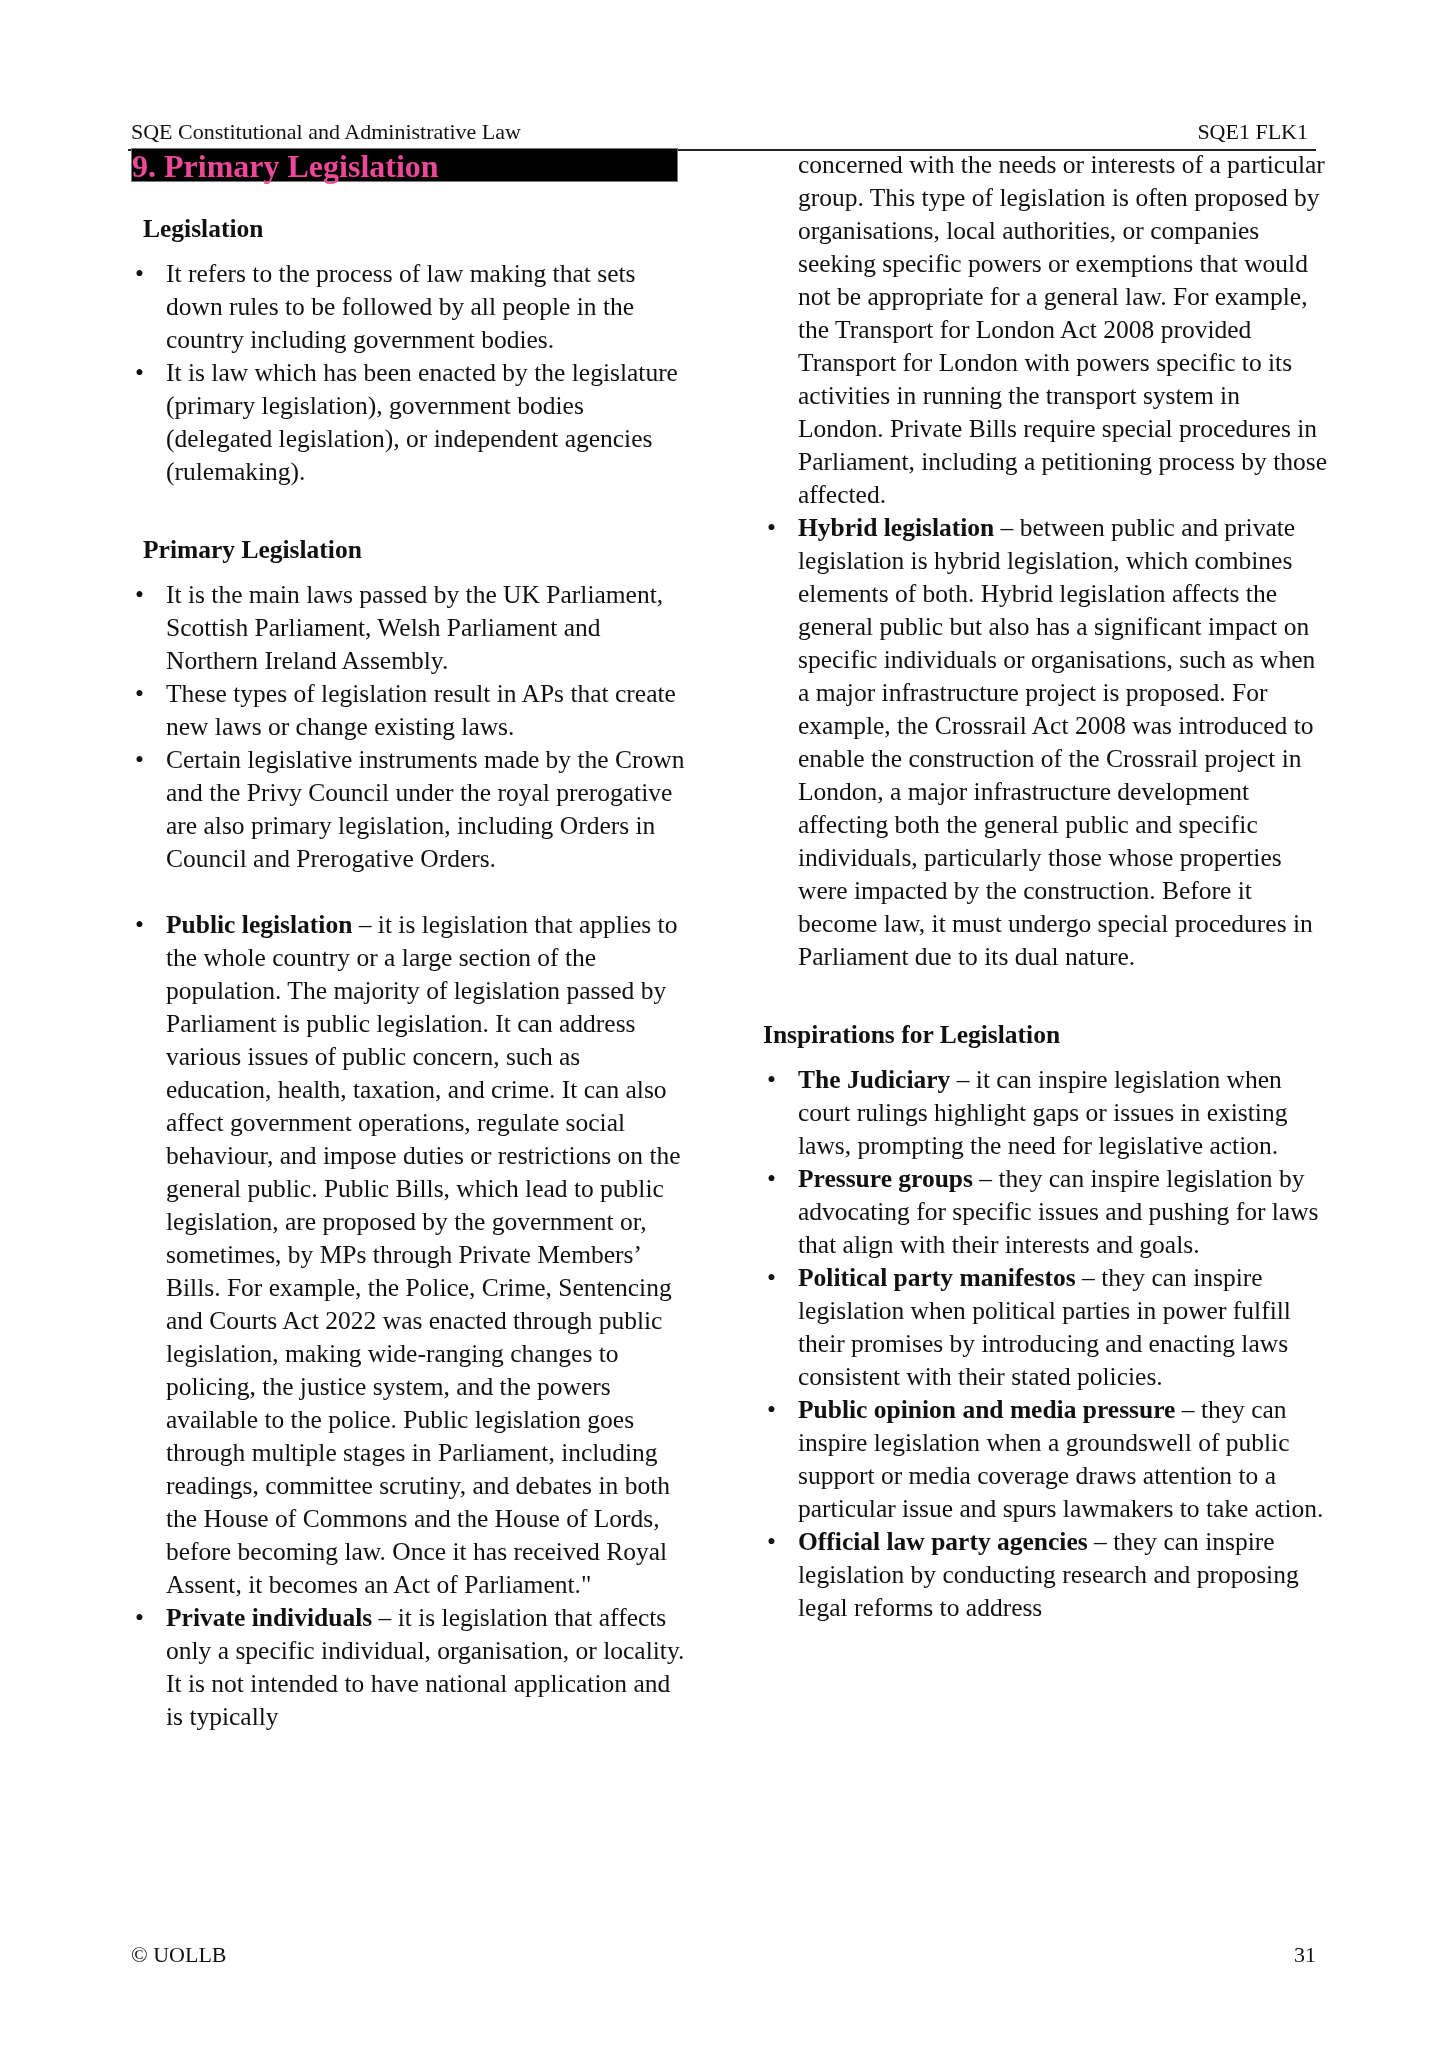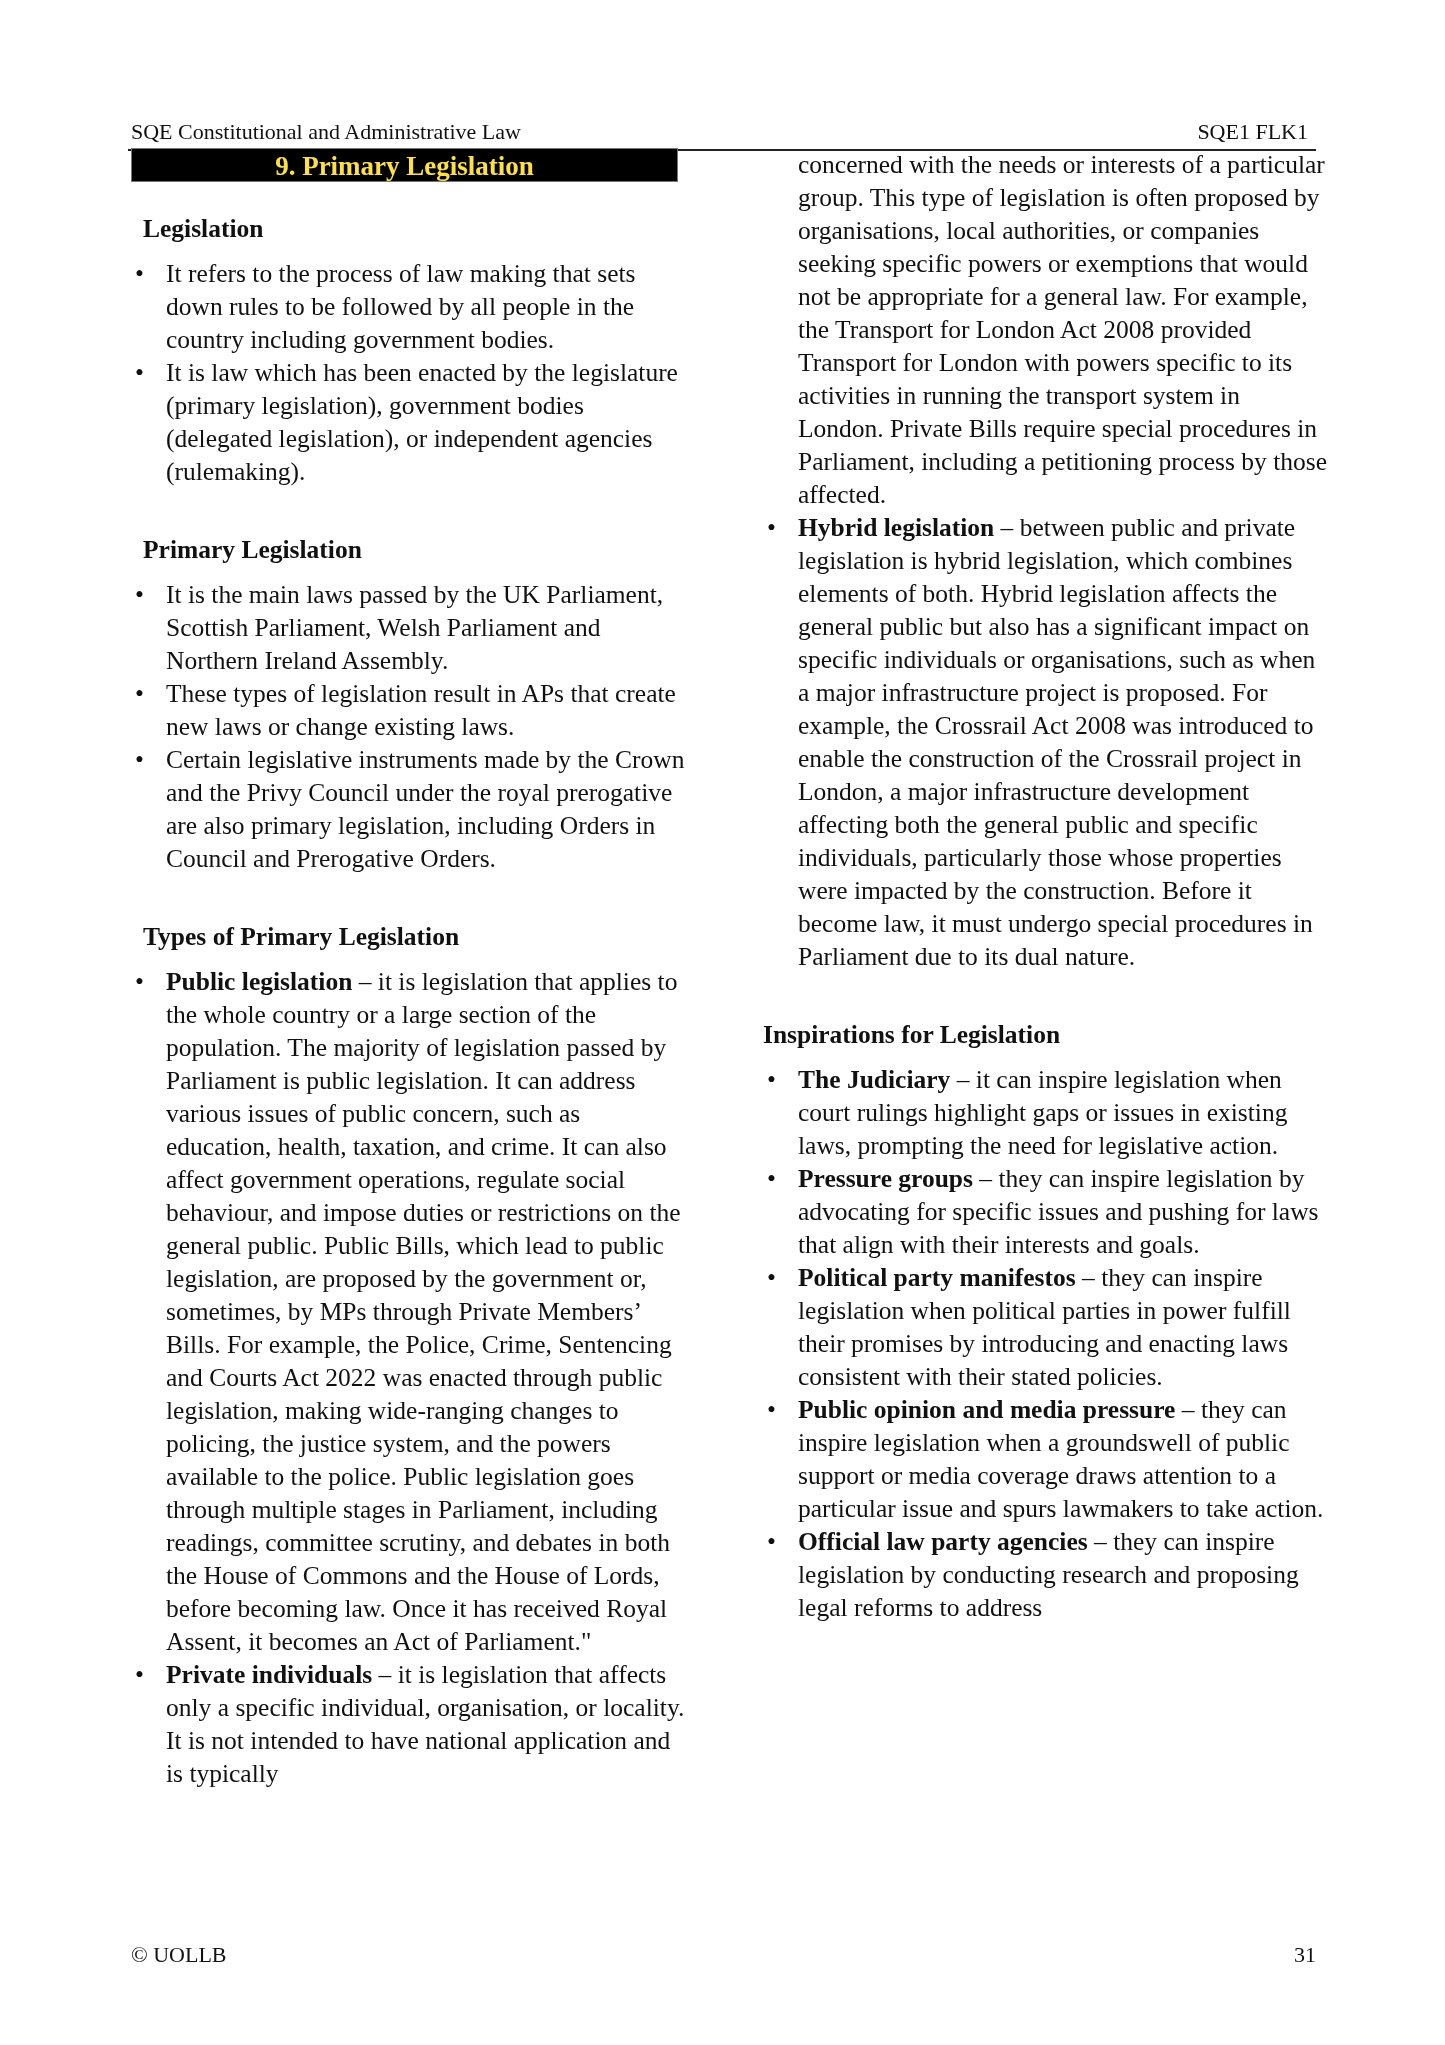--- a/index.html
+++ b/index.html
@@ -33,27 +33,26 @@
       position: absolute;
       top: 148px;
       font-size: 25.5px;
       line-height: 33px;
     }
     .col-left { left: 131px; width: 560px; }
     .col-right { left: 768px; width: 560px; top: 148px; }
 
     .title-bar {
       background: #000;
-      color: #fde047;
+      color: #ec4899;
       font-weight: bold;
-      text-align: center;
       height: 34px;
       line-height: 34px;
       width: 547px;
-      font-size: 27px;
+      font-size: 32px;
       border: 1px solid #777;
       box-sizing: border-box;
       margin-bottom: 30px;
     }
     .section-heading {
       font-weight: bold;
       margin: 12px;
     }
     ul.bullets {
       list-style: none;
@@ -118,21 +117,20 @@
       <span class="bullet">•</span>
       <span>These types of legislation result in APs that create new laws or change existing laws.</span>
     </li>
     <li>
       <span class="bullet">•</span>
       <span>Certain legislative instruments made by the Crown and the Privy Council under the royal prerogative are also primary legislation, including Orders in Council and Prerogative Orders.</span>
     </li>
   </ul>
   <div class="gap"></div>
 
-  <div class="section-heading">Types of Primary Legislation</div>
   <ul class="bullets">
     <li>
       <span class="bullet">•</span>
       <b class="term">Public legislation</b><span> – it is legislation that applies to the whole country or a large section of the population. The majority of legislation passed by Parliament is public legislation. It can address various issues of public concern, such as education, health, taxation, and crime. It can also affect government operations, regulate social behaviour, and impose duties or restrictions on the general public. Public Bills, which lead to public legislation, are proposed by the government or, sometimes, by MPs through Private Members’ Bills. For example, the Police, Crime, Sentencing and Courts Act 2022 was enacted through public legislation, making wide-ranging changes to policing, the justice system, and the powers available to the police. Public legislation goes through multiple stages in Parliament, including readings, committee scrutiny, and debates in both the House of Commons and the House of Lords, before becoming law. Once it has received Royal Assent, it becomes an Act of Parliament."</span>
     </li>
     <li>
       <span class="bullet">•</span>
       <b class="term">Private individuals</b><span> – it is legislation that affects only a specific individual, organisation, or locality. It is not intended to have national application and is typically</span>
     </li>
   </ul>

